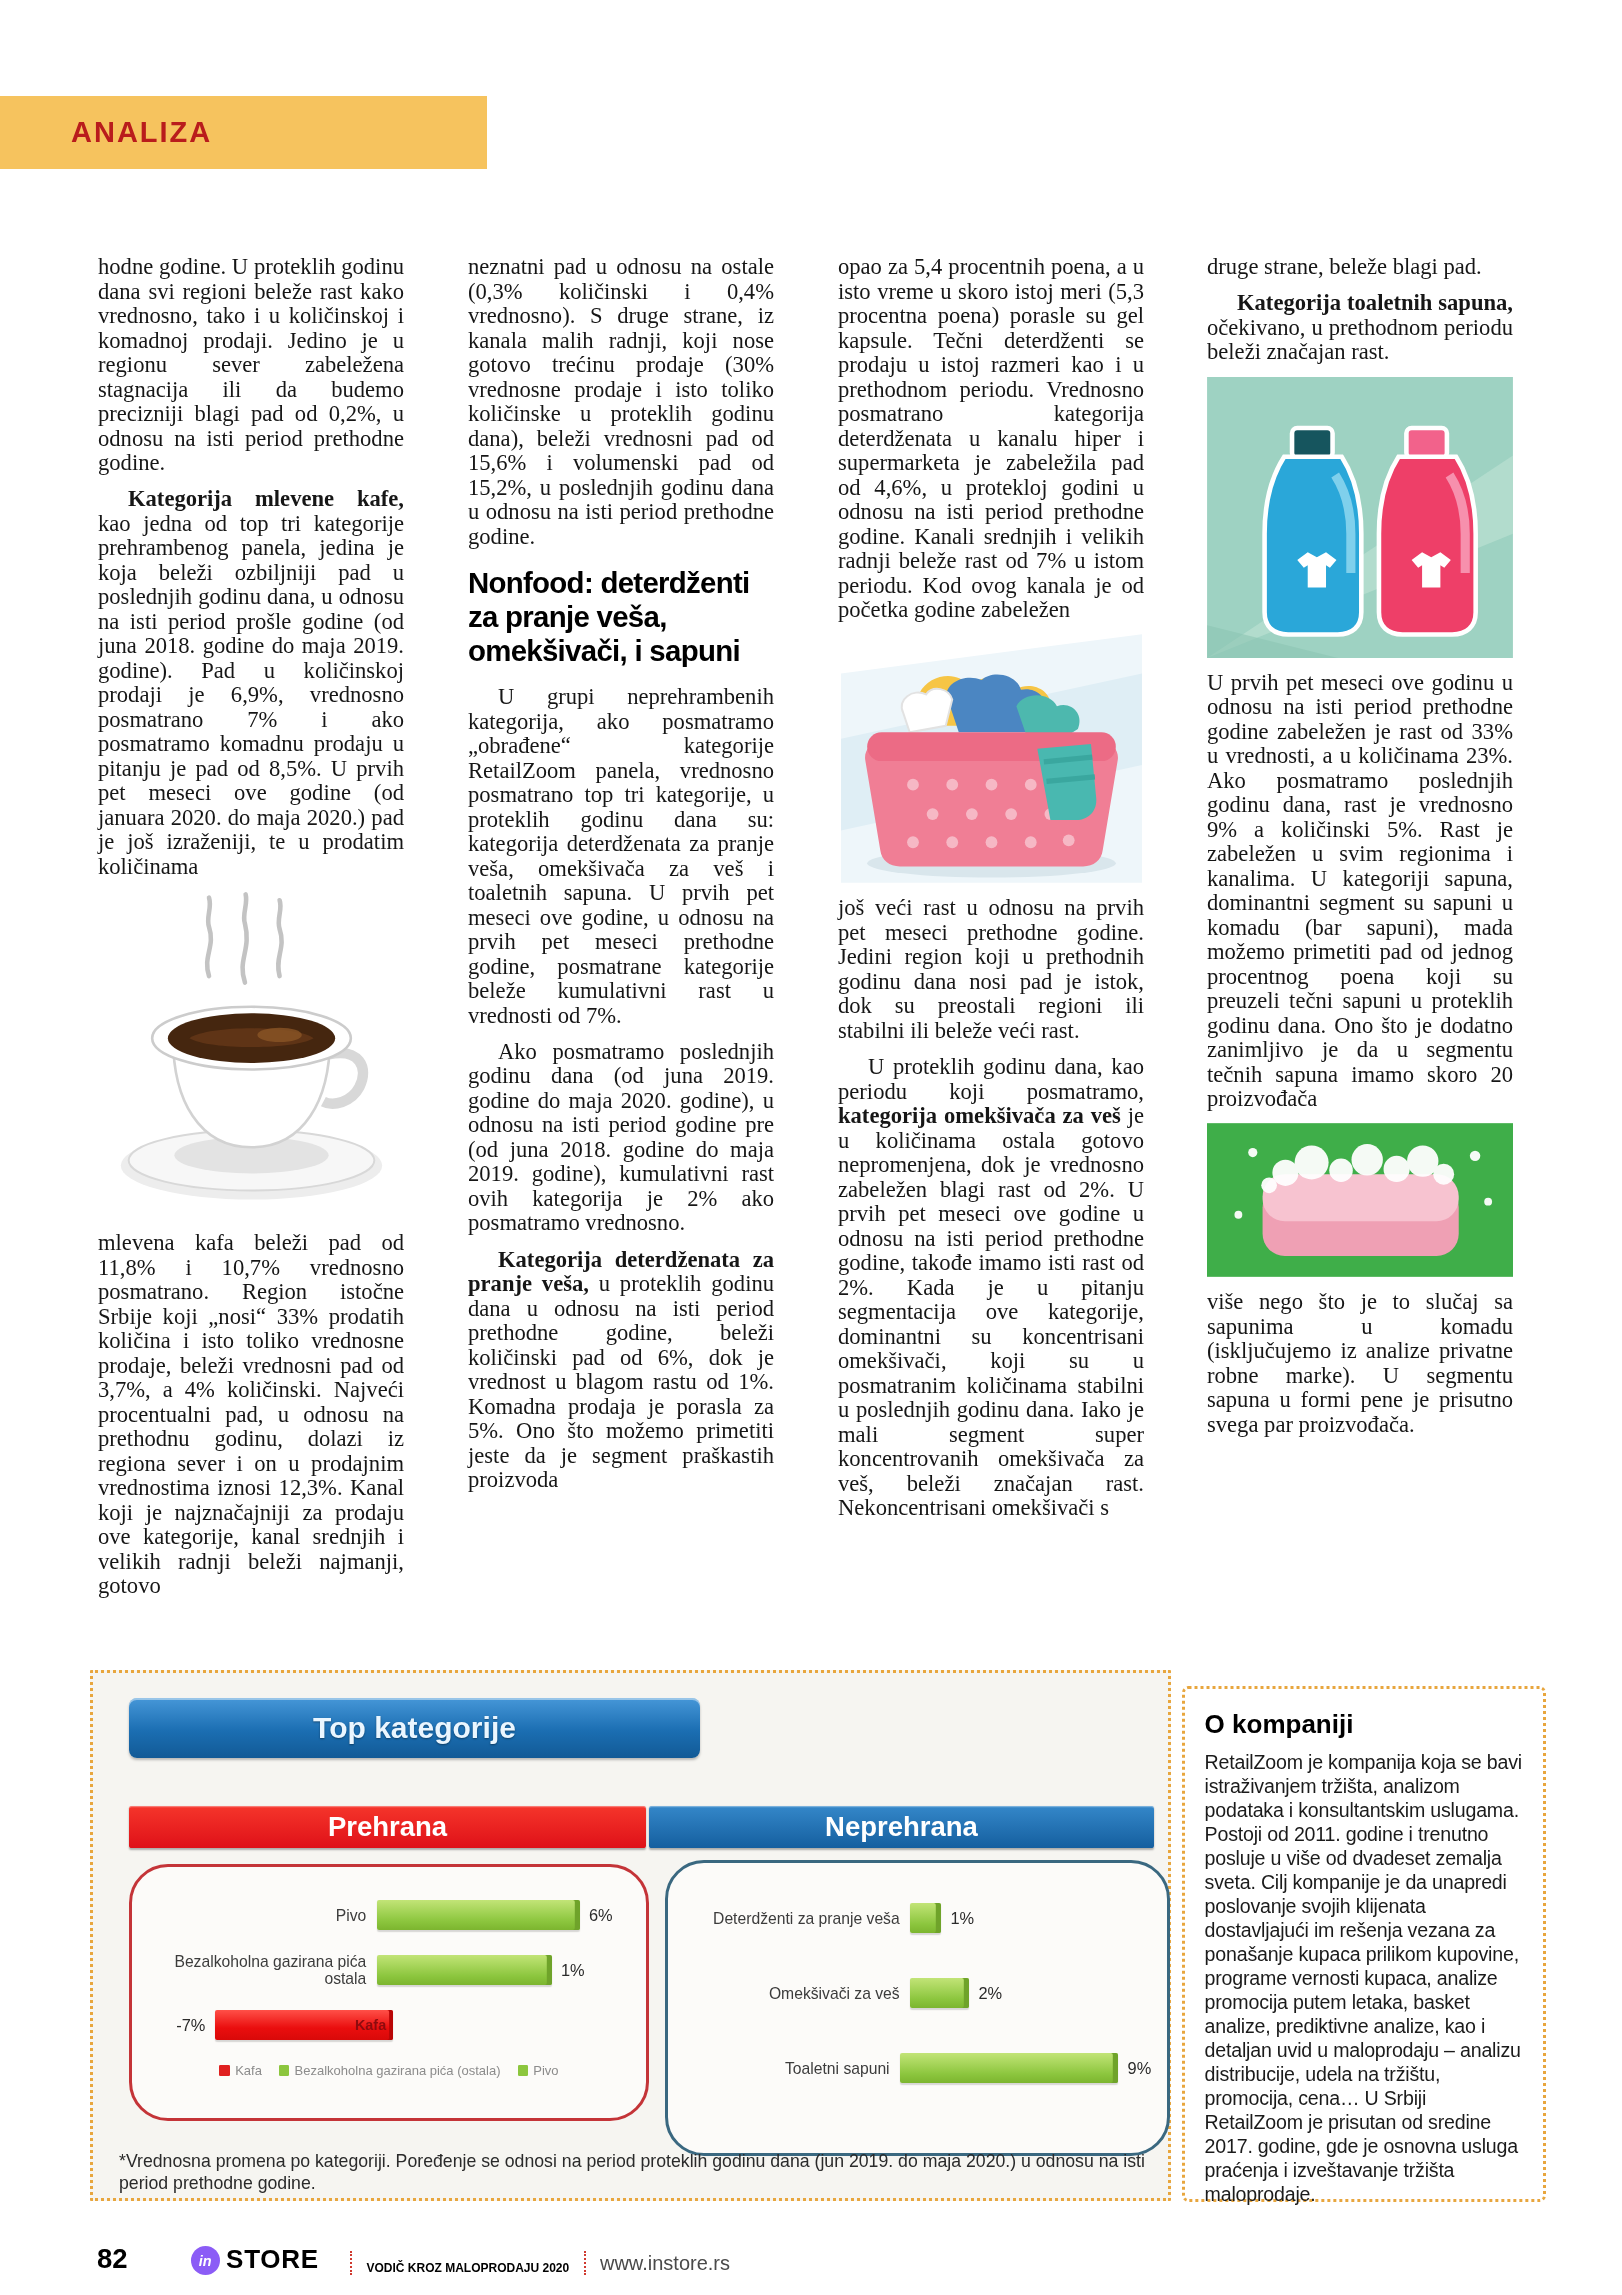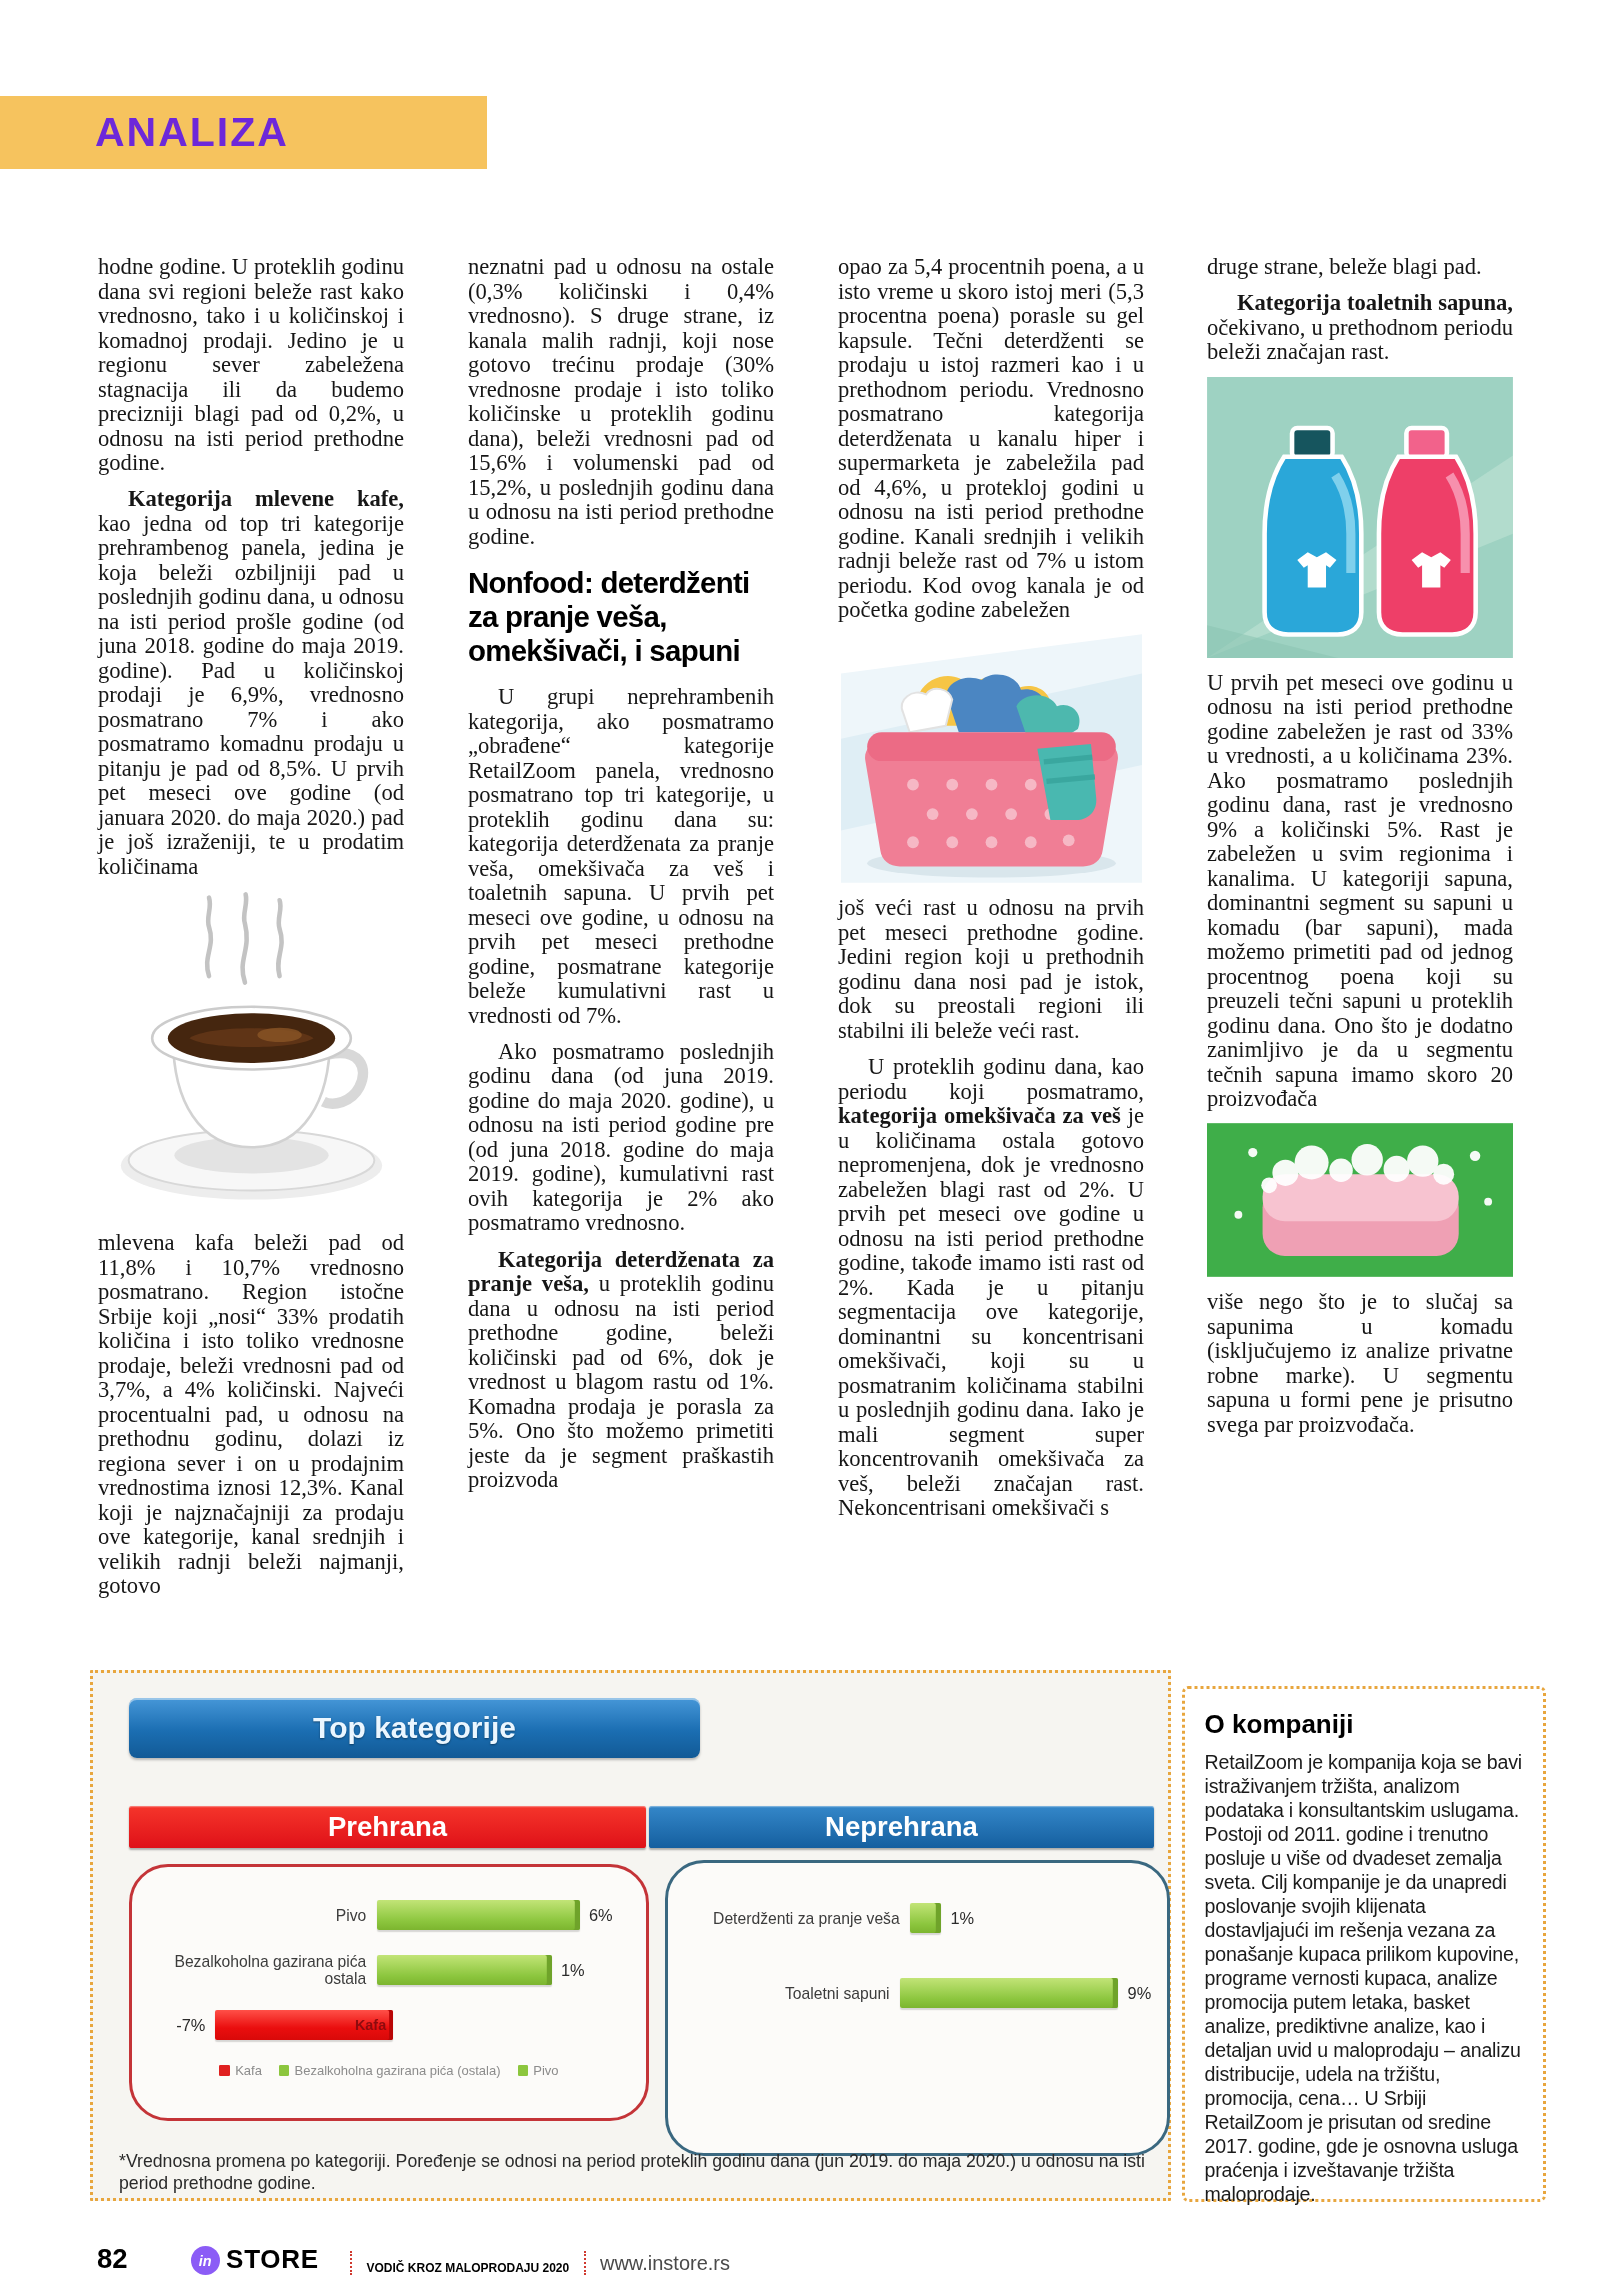--- a/index.html
+++ b/index.html
@@ -2,22 +2,22 @@
 <html style="font-size:10.5px"><head>
 <meta charset="utf-8">
 <style>
   html,body { margin:0; padding:0; background:#888; }
   .page { position:relative; width:1623px; height:2295px; background:#ffffff; overflow:hidden;
           font-family:"Liberation Serif", serif; color:#151515; }
 
   
   .analiza-band { position:absolute; left:0; top:96px; width:487px; height:73px; background:#f6c35e;
                   display:flex; align-items:center; }
-  .analiza-band .label { font-family:"Liberation Sans",sans-serif; font-weight:bold; color:#6d28d9;
-                  font-size:41px; letter-spacing:2px; margin-left:95px; }
+  .analiza-band .label { font-family:"Liberation Sans",sans-serif; font-weight:bold; color:#b91c1c;
+                  font-size:29px; letter-spacing:2px; margin-left:71px; }
 
   
   .col { position:absolute; top:255px; width:306px; font-size:22.6px; line-height:24.5px;
          text-align:justify; color:#161616; }
   .col-1 { left:98px; } .col-2 { left:468px; } .col-3 { left:838px; } .col-4 { left:1207px; }
   .col p { margin:0 0 11.8px 0; }
   .col p.ind { text-indent:30px; }
   .lead { font-weight:bold; }
   .subhead { font-family:"Liberation Sans",sans-serif; font-weight:bold; font-size:29.4px; line-height:34px;
              letter-spacing:-0.7px; color:#000; margin:17px 0 17px 0; text-align:left; }
@@ -243,20 +243,25 @@
       </div>
     </div>
 
     <div class="panel panel-blue">
       <div class="bar-row">
         <span class="bar-label">Deterdženti za pranje veša</span>
         <div class="bar" style="width: 31px;"></div>
         <span class="bar-value">1%</span>
       </div>
       <div class="bar-row">
+        <span class="bar-label">Omekšivači za veš</span>
+        <div class="bar" style="width: 59px;"></div>
+        <span class="bar-value">2%</span>
+      </div>
+      <div class="bar-row">
         <span class="bar-label">Toaletni sapuni</span>
         <div class="bar" style="width: 229px;"></div>
         <span class="bar-value">9%</span>
       </div>
     </div>
 
     <div class="chart-footnote">*Vrednosna promena po kategoriji. Poređenje se odnosi na period proteklih godinu dana (jun 2019. do maja 2020.) u odnosu na isti period prethodne godine.</div>
   </div>
 
   <div class="ok-box">

